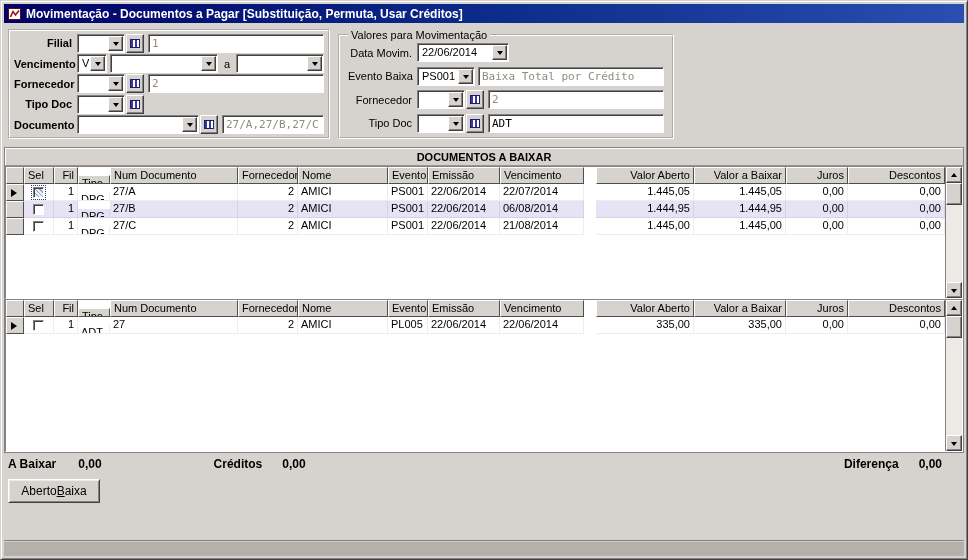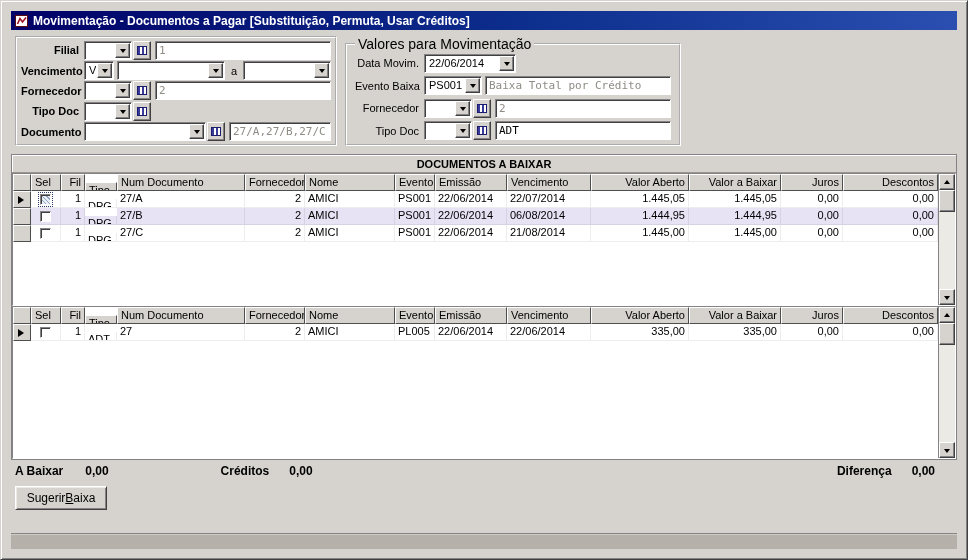--- a/index.html
+++ b/index.html
@@ -4,39 +4,39 @@
 <style>
   * { box-sizing: border-box; margin: 0; padding: 0; }
   html, body { width: 968px; height: 560px; }
   body { font-family: "Liberation Sans", sans-serif; font-size: 11px; background: #3a6ea5; overflow: hidden; }
 
   .window {
     width: 968px; height: 560px; background: #d6d3ce;
     border-top: 1px solid #d6d3ce; border-left: 1px solid #d6d3ce;
     border-right: 1px solid #404040; border-bottom: 1px solid #404040;
     box-shadow: inset 1px 1px 0 #fff, inset -1px -1px 0 #848284;
-    padding: 10px; display: flex; flex-direction: column;
+    padding: 3px; display: flex; flex-direction: column;
   }
 
   .titlebar {
     flex: 0 0 19px; height: 19px;
     background: linear-gradient(90deg, #010167 0%, #0d2f8e 55%, #2a4fb0 100%);
     display: flex; align-items: center; gap: 4px; padding: 0 4px; color: #fff;
   }
   .title-text { font-weight: bold; font-size: 12px; white-space: nowrap; overflow: hidden; }
   .title-icon { width: 14px; height: 14px; flex: 0 0 auto; display: flex; }
 
   
   .sunken { background: #fff; border: 1px solid; border-color: #848284 #fff #fff #848284; box-shadow: inset 1px 1px 0 #404040; }
   .raised { background: #d6d3ce; border: 1px solid; border-color: #fff #404040 #404040 #fff; box-shadow: inset -1px -1px 0 #848284; }
 
   .topform { flex: 0 0 auto; display: flex; gap: 8px; padding: 6px 4px 4px 4px; }
   .leftbox { width: 322px; height: 110px; border: 2px groove #fff; padding: 2px 4px; display: flex; flex-direction: column; justify-content: space-around; }
   fieldset.groupbox { width: 336px; height: 110px; border: 2px groove #fff; padding: 0 8px 2px 8px; display: flex; flex-direction: column; justify-content: space-around; }
-  fieldset.groupbox legend { font-size: 14px; padding: 0 3px; }
+  fieldset.groupbox legend { font-size: 11px; padding: 0 3px; }
 
   .frow { display: flex; align-items: center; height: 20px; }
   .flabel { width: 58px; text-align: right; margin-right: 5px; flex: 0 0 auto; white-space: nowrap; font-weight: bold; }
   .glabel { width: 64px; text-align: right; margin-right: 5px; flex: 0 0 auto; white-space: nowrap; }
 
   .combo { display: flex; height: 19px; align-items: stretch; }
   .combo-val { flex: 1; padding: 2px 2px 0 4px; overflow: hidden; white-space: nowrap; font-size: 11px; }
   .combo-btn { width: 15px; margin: 1px; flex: 0 0 auto; display: flex; align-items: center; justify-content: center; background: #d6d3ce; border: 1px solid; border-color: #fff #404040 #404040 #fff; box-shadow: inset -1px -1px 0 #848284; }
   .tri-down { width: 0; height: 0; border: 3px solid transparent; border-top: 4px solid #000; margin-top: 4px; }
   .tri-up { width: 0; height: 0; border: 3px solid transparent; border-bottom: 4px solid #000; margin-bottom: 4px; }
@@ -67,21 +67,21 @@
   .h { background: #d6d3ce; border-top: 1px solid #fff; border-left: 1px solid #fff; border-right: 1px solid #4e4e4e; border-bottom: 1px solid #4e4e4e; }
   .ind { background: #d6d3ce; border-top: 1px solid #fff; border-left: 1px solid #fff; border-right: 1px solid #4e4e4e; border-bottom: 1px solid #4e4e4e; display: flex; align-items: center; padding: 0; }
   .d { border-right: 1px solid rgba(0,0,0,0.07); border-bottom: 1px solid rgba(0,0,0,0.07); }
   .alt1 .d { background: #e7e2f4; }
   .num { text-align: right; }
   .cellc { display: flex; align-items: center; justify-content: center; padding: 0; }
 
   .c-ind { flex: 0 0 18px; } .c-sel { flex: 0 0 30px; } .c-fil { flex: 0 0 24px; }
   .c-tipo { flex: 0 0 32px; margin-top: 8px; } .c-num { flex: 0 0 128px; } .c-forn { flex: 0 0 60px; }
   .c-nome { flex: 0 0 90px; } .c-evt { flex: 0 0 40px; } .c-emi { flex: 0 0 72px; }
-  .c-ven { flex: 0 0 84px; } .c-vab { flex: 0 0 98px; } .c-vbx { flex: 0 0 92px; }
+  .c-ven { flex: 0 0 84px; } .c-vab { flex: 0 0 98px; margin-left: 12px; } .c-vbx { flex: 0 0 92px; }
   .c-jur { flex: 0 0 62px; } .c-des { flex: 1 1 auto; }
 
   .checkbox { width: 11px; height: 11px; display: inline-block; background: #fff; border: 1px solid; border-color: #848284 #fff #fff #848284; box-shadow: inset 1px 1px 0 #404040; }
   .checkbox.focus { outline: 1px dotted #2a3a6a; outline-offset: 1px; background: repeating-linear-gradient(45deg, #8fa6c6 0 1px, #e9eef8 1px 3px); }
 
   .vscroll { flex: 0 0 17px; width: 17px; display: flex; flex-direction: column; background: #eceae5; border-left: 1px solid #848284; }
   .sbtn { flex: 0 0 16px; height: 16px; display: flex; align-items: center; justify-content: center; background: #d6d3ce; border: 1px solid; border-color: #fff #404040 #404040 #fff; box-shadow: inset -1px -1px 0 #848284; }
   .strack { flex: 1; position: relative; }
   .sthumb { position: absolute; top: 0; left: 0; right: 0; height: 22px; background: #d6d3ce; border: 1px solid; border-color: #fff #404040 #404040 #fff; box-shadow: inset -1px -1px 0 #848284; }
 
@@ -414,21 +414,21 @@
     <span>A Baixar</span>
     <span class="tv-ab">0,00</span>
     <span class="tl-cr">Créditos</span>
     <span class="tv-cr">0,00</span>
     <span class="tl-df">Diferença</span>
     <span class="tv-df">0,00</span>
   </div>
 
   <div class="btnrow">
     <div class="pushbtn">
-      <span>Sugerir </span>
+      <span>Aberto </span>
         <span class="ukey">B</span>
         <span>aixa</span>
     </div>
   </div>
 
   <div class="spacer"></div>
   <div class="bstrip"></div>
 
 </div>
 

